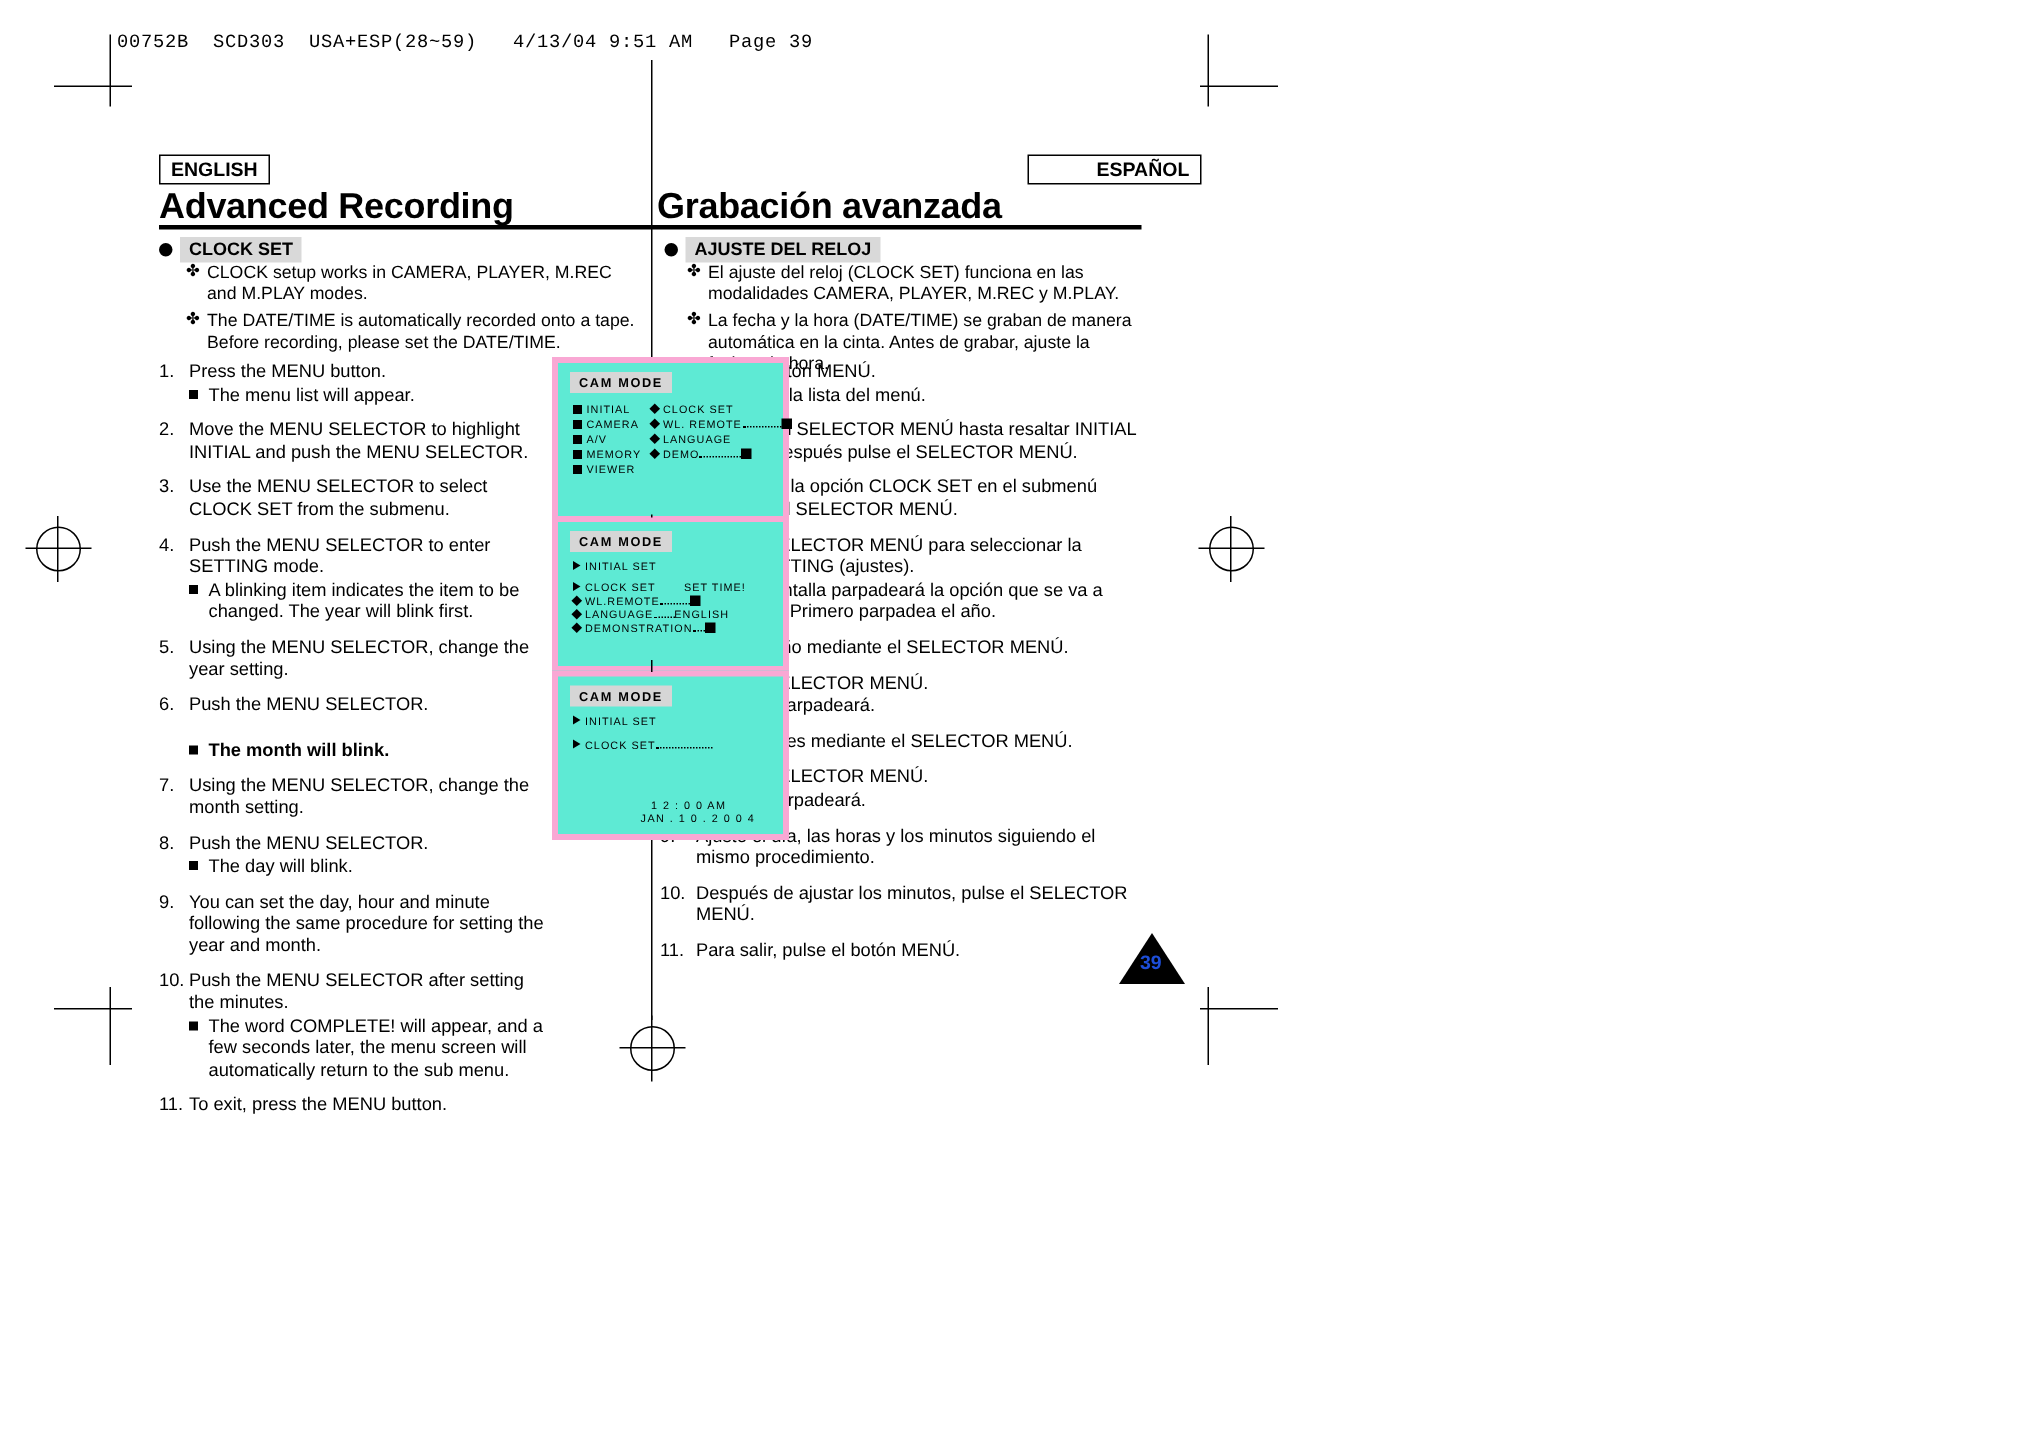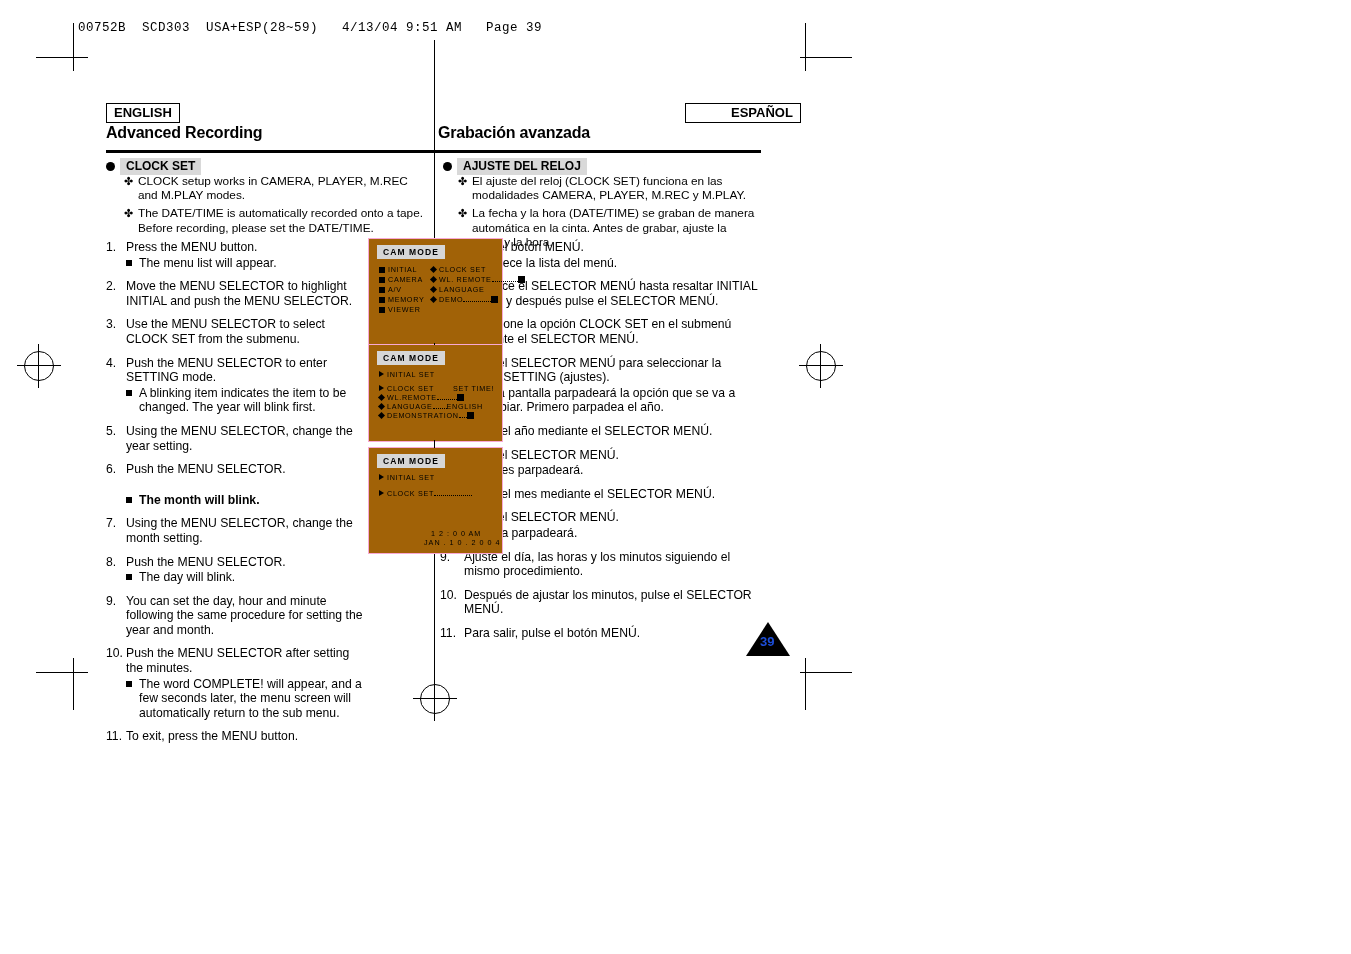--- a/index.html
+++ b/index.html
@@ -21,42 +21,42 @@
     font-size:12.5px;letter-spacing:0.5px;color:#000;white-space:pre;
   }
 
   
   .langbox{
     position:absolute;border:1px solid #000;font-weight:bold;font-size:13px;
     padding:2px 7px 3px 7px;line-height:13px;background:#fff;
   }
 
   
-  .title{position:absolute;font-size:16px;font-weight:bold;letter-spacing:-0.2px;}
+  .title{position:absolute;font-size:24px;font-weight:bold;letter-spacing:-0.2px;}
   .titlerule{position:absolute;height:2.5px;background:#000;}
 
   
   .sectionhead{position:absolute;display:flex;align-items:center;gap:5px;}
   .bullet{width:9px;height:9px;border-radius:50%;background:#000;display:inline-block;}
   .sechl{background:#d9d9d9;font-weight:bold;font-size:12px;padding:2px 6px 3px 6px;line-height:12px;}
 
   
   .txt{position:absolute;font-size:12.2px;line-height:14.6px;}
   .txt.sm{font-size:11.8px;line-height:14.2px;}
   .flexrow{display:flex;}
   .num{flex:0 0 20px;}
   .num.wide{flex:0 0 24px;}
 
   ul.plain{margin:0;padding:0;list-style:none;}
   li.item{margin-bottom:9px;}
 
   .diamond{flex:0 0 14px;font-size:11px;line-height:14px;}
 
   
-  .lcd{position:absolute;border:1px solid #f9a8d4;background:#a16207;}
+  .lcd{position:absolute;border:4px solid #f9a8d4;background:#5eead4;padding-left:17px;}
   .lcdbar{position:absolute;left:8px;top:6px;background:#d6d6d6;font-size:8.5px;letter-spacing:1.1px;padding:2px 6px;font-weight:bold;}
   .lcdtxt{position:absolute;font-size:7.2px;letter-spacing:0.7px;font-family:"Liberation Sans",sans-serif;white-space:nowrap;}
   .blk{display:inline-block;width:6px;height:6px;background:#000;vertical-align:-1px;margin-right:3px;}
   .arw{display:inline-block;width:0;height:0;border-left:5px solid #000;border-top:3px solid transparent;border-bottom:3px solid transparent;vertical-align:0px;margin-right:3px;}
   .dia{display:inline-block;width:5px;height:5px;background:#000;transform:rotate(45deg);margin-right:3px;vertical-align:0px;}
   .sqbox{display:inline-block;width:7px;height:7px;background:#000;vertical-align:-1px;}
   .dots{display:inline-block;border-bottom:1px dotted #000;height:6px;}
   .connector{position:absolute;border-left:1px solid #000;}
 
   

